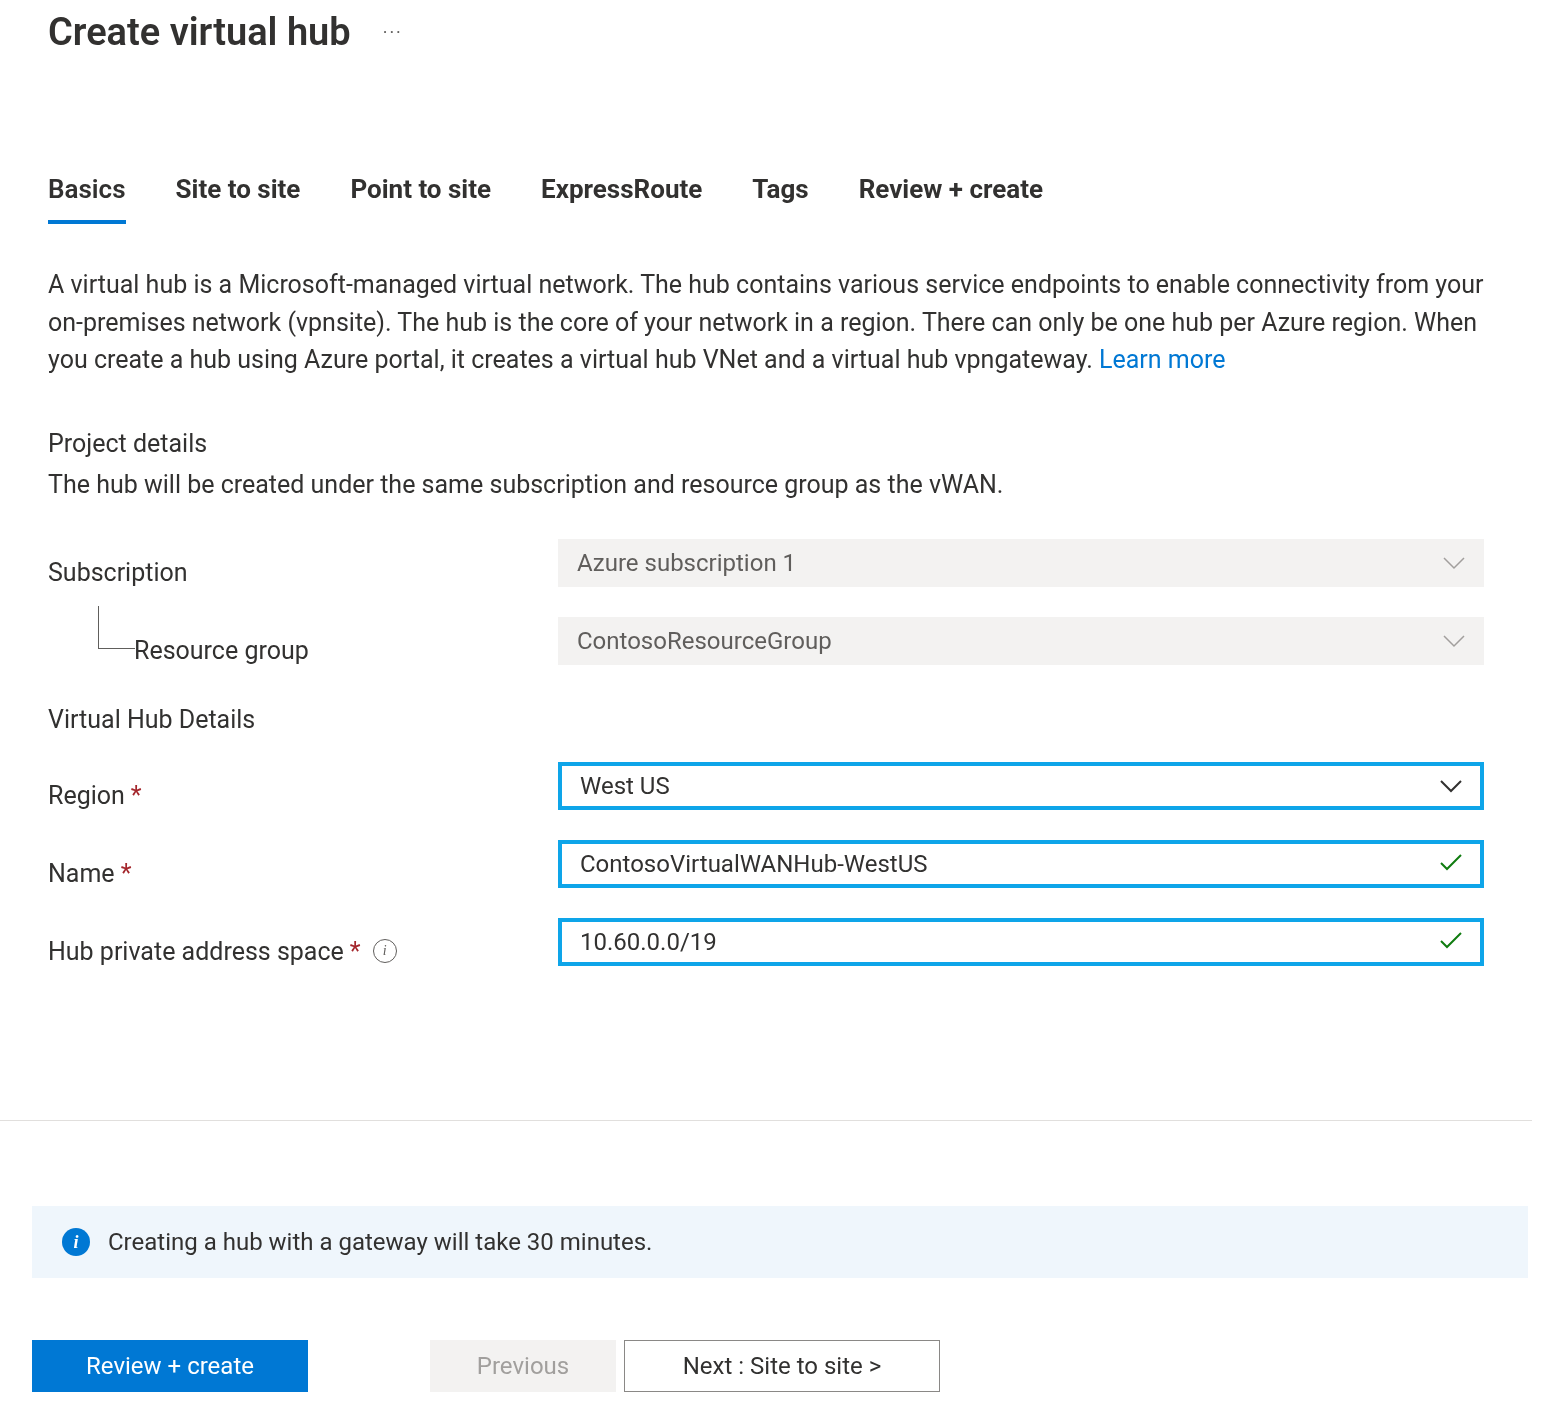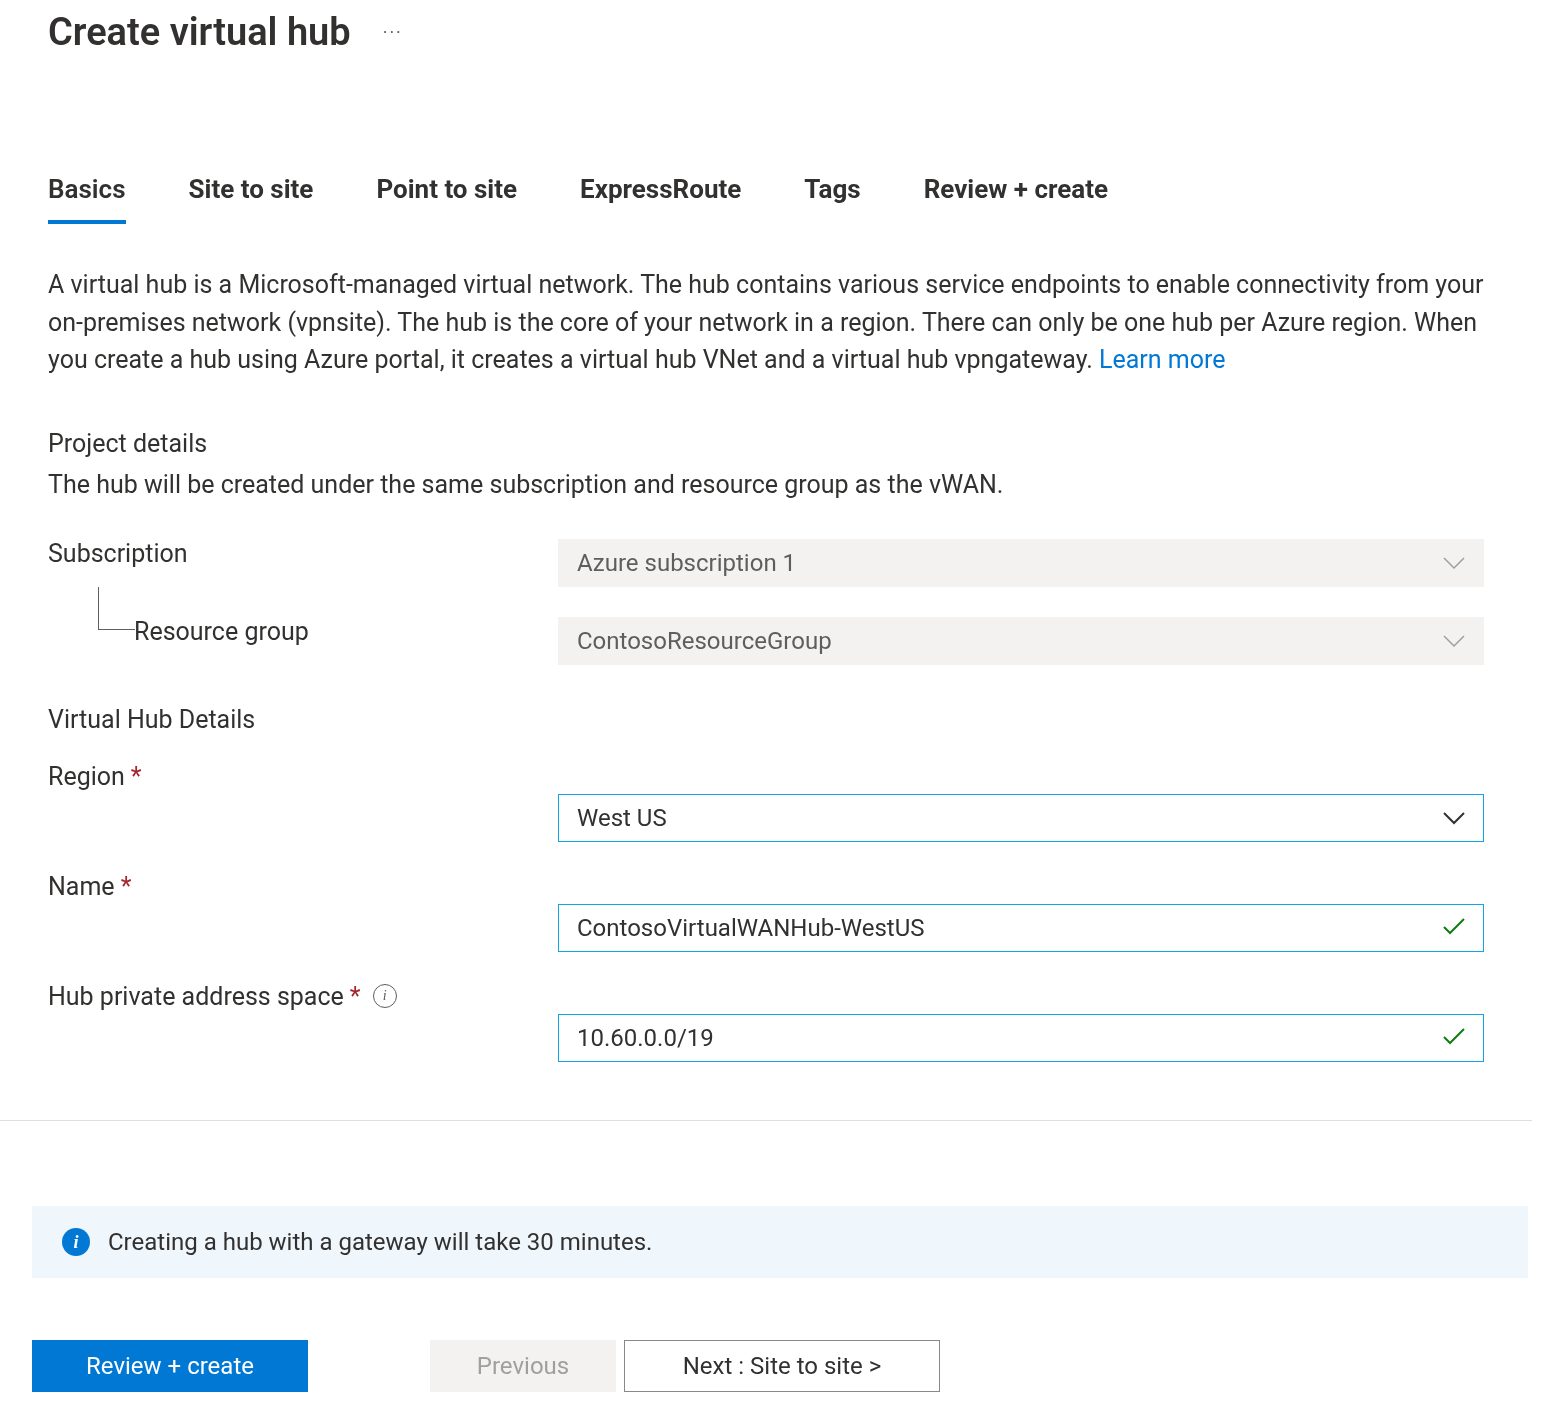--- a/index.html
+++ b/index.html
@@ -31,21 +31,21 @@
     margin-left: 32px;
     font-size: 18px;
     color: #605e5c;
     letter-spacing: 2px;
     cursor: pointer;
   }
 
   
   .tabs {
     display: flex;
-    gap: 63px;
+    gap: 50px;
     padding: 0 48px;
     margin-top: 120px;
     border-bottom: none;
   }
   .tab {
     font-size: 26px;
     color: #323130;
     padding: 0 0 16px 0;
     cursor: pointer;
     border-bottom: 4px solid transparent;
@@ -80,21 +80,21 @@
     color: #323130;
   }
   .section-sub {
     font-size: 25px;
     margin: 0 0 40px 0;
     color: #323130;
   }
 
   .form-row {
     display: flex;
-    align-items: flex-start;
+    align-items: flex-end;
     margin-bottom: 30px;
     min-height: 48px;
   }
   .label-cell {
     width: 510px;
     box-sizing: border-box;
     font-size: 25px;
     color: #323130;
     display: flex;
     align-items: center;
@@ -154,24 +154,23 @@
     border: 1px solid #f3f2f1;
     cursor: default;
   }
   .select-control .chevron, .text-control .chevron {
     position: absolute;
     right: 18px;
     top: 50%;
     transform: translateY(-50%);
   }
   .select-control.active-border, .text-control.active-border {
-    border: 1px solid #0ea5e9;
+    border: 4px solid #0ea5e9;
     background: #ffffff;
     color: #323130;
-    margin-top: 32px;
   }
   .select-control.active-border .chevron svg path {
     stroke: #323130;
   }
   .text-control .checkmark {
     position: absolute;
     right: 18px;
     top: 50%;
     transform: translateY(-50%);
   }

